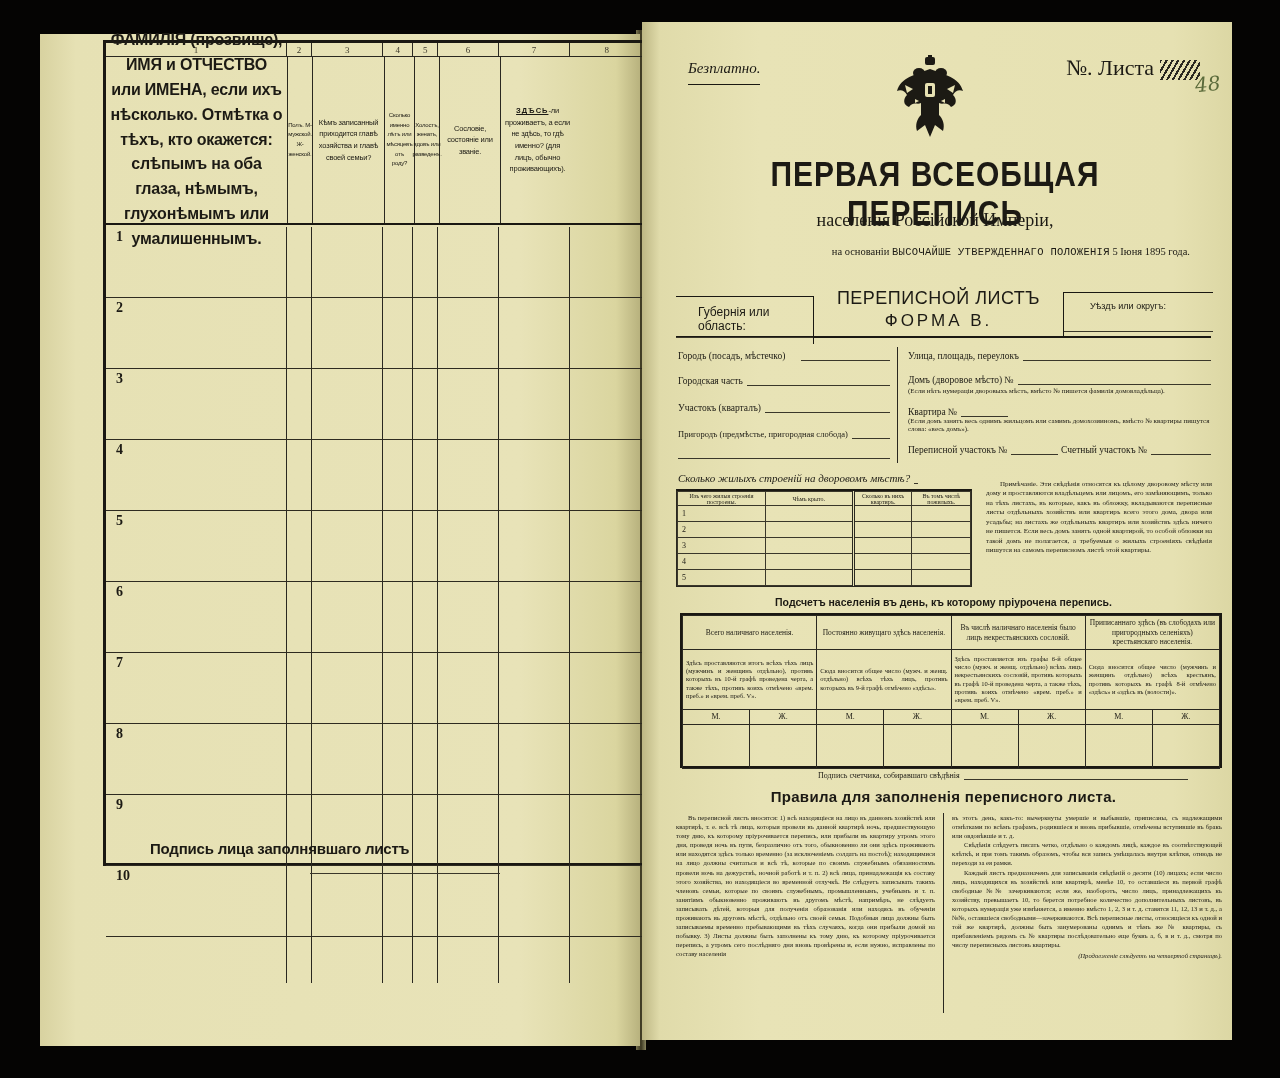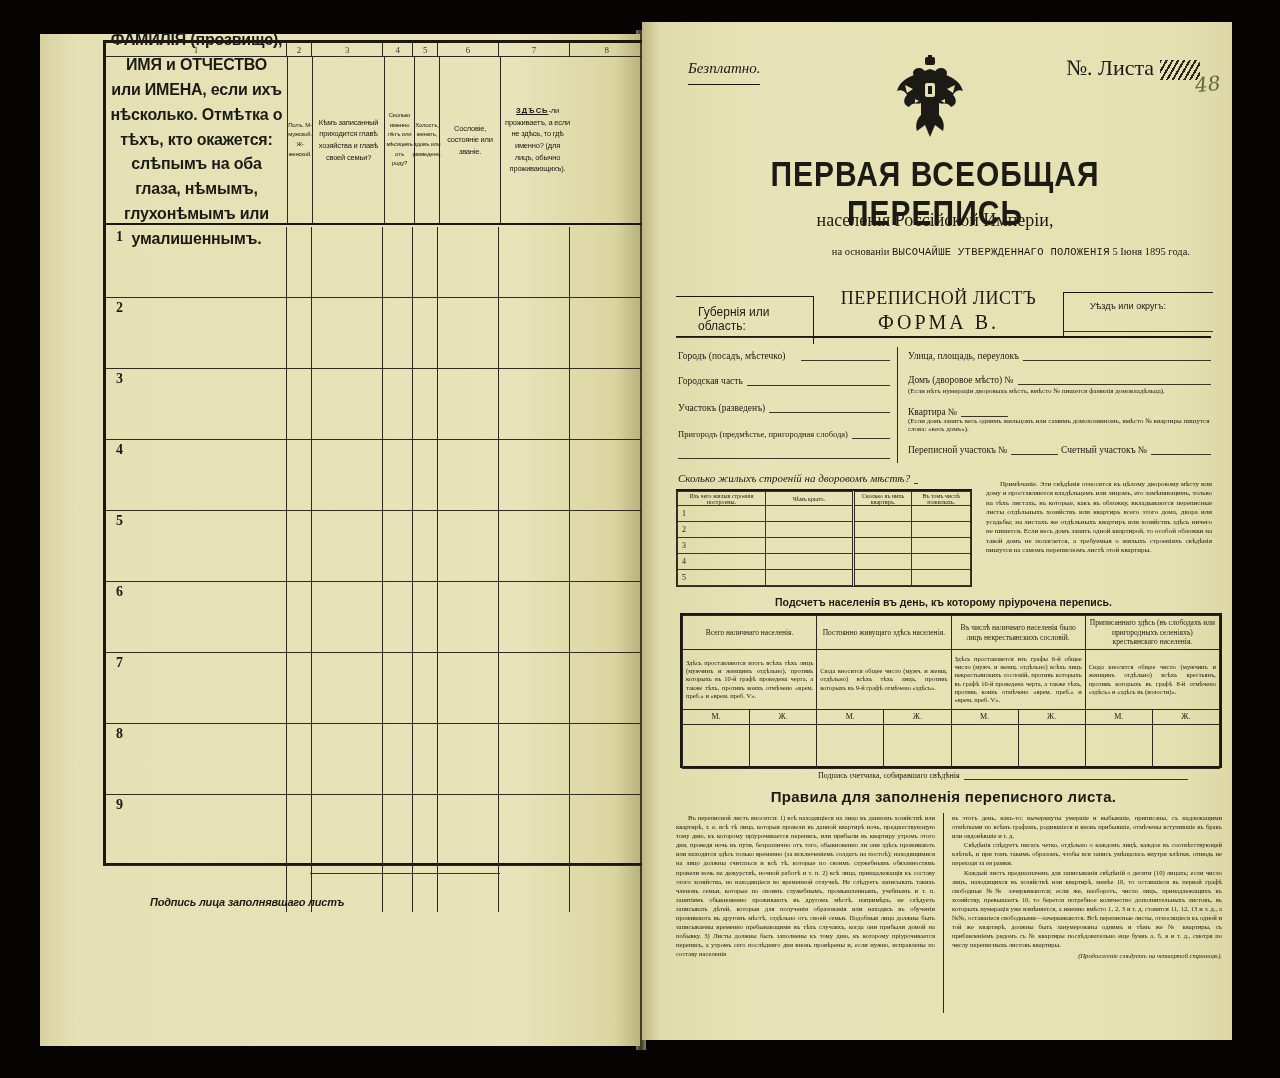--- a/index.html
+++ b/index.html
@@ -26,41 +26,41 @@
   .hdr .c2, .hdr .c4, .hdr .c5 { font-size: 6px; line-height: 1.6; font-weight: normal; }
   .hdr .c3, .hdr .c6, .hdr .c7, .hdr .c8 { font-size: 7.5px; font-weight: normal; }
   .u { text-decoration: underline; font-weight: bold; letter-spacing: 1px; }
 
   .rows { position: absolute; left: 0; top: 184px; width: 100%; }
   .lrow { position: relative; height: 71px; border-bottom: 1px solid #2e2b20; display: flex; }
   .lrow .col { align-items: flex-start; justify-content: flex-start; }
   .lrow .rn { font-family: "Liberation Serif", serif; font-weight: bold; font-size: 14px; padding: 2px 0 0 10px; }
   .lrow.tail { height: 46px; border-bottom: none; }
 
-  .lsign { position: absolute; left: 150px; top: 896px; font-size: 11px; font-weight: bold; letter-spacing: -0.2px; font-style: italic; }
+  .lsign { position: absolute; left: 150px; top: 840px; font-size: 15px; font-weight: bold; letter-spacing: -0.2px; }
   .lsign-line { position: absolute; left: 310px; top: 873px; width: 190px; border-bottom: 1px solid #3a372a; }
 
   
   .free { position: absolute; left: 688px; top: 60px; font-family: "Liberation Serif", serif; font-style: italic; font-size: 15px; border-bottom: 1px solid #1a1812; padding-bottom: 7px; }
   .eagle { position: absolute; left: 895px; top: 55px; width: 70px; height: 85px; }
   .sheetno { position: absolute; left: 1066px; top: 55px; font-family: "Liberation Serif", serif; font-size: 22px; }
   .sheetno .scribble { display: inline-block; width: 40px; height: 20px; background: repeating-linear-gradient(120deg, #2a2820 0 2px, transparent 2px 5px); vertical-align: middle; }
   .handnum { position: absolute; left: 1195px; top: 72px; font-family: "DejaVu Serif", serif; font-style: italic; font-size: 20px; color: #5a6a3a; transform: rotate(-6deg); }
 
   .title { position: absolute; left: 710px; top: 160px; width: 450px; text-align: center; font-family: "Liberation Sans Narrow", "Liberation Sans", sans-serif; font-weight: bold; font-size: 30px; letter-spacing: 1px; transform: scaleY(1.15); }
   .subtitle { position: absolute; left: 710px; top: 210px; width: 450px; text-align: center; font-family: "Liberation Serif", serif; font-size: 18px; }
   .basis { position: absolute; left: 680px; top: 246px; width: 510px; text-align: right; font-family: "Liberation Serif", serif; font-size: 10.5px; }
   .basis .caps { font-family: "Liberation Mono", monospace; font-size: 10.5px; letter-spacing: 0.3px; }
 
   .boxrow { position: absolute; left: 676px; top: 288px; width: 535px; height: 50px; border-bottom: 2px solid #1a1812; }
   .gbox { position: absolute; left: 0; top: 8px; width: 138px; height: 48px; border-top: 1.5px solid #1a1812; border-right: 1.5px solid #1a1812; font-size: 12px; padding: 8px 0 8px 22px; }
   .gbox::after { content: ""; position: absolute; left: 0; right: 0; bottom: 6px; border-bottom: 1px solid #3a372a; }
-  .formtitle { position: absolute; left: 140px; top: 0; width: 245px; text-align: center; font-family: Liberation Serif, serif; }
+  .formtitle { position: absolute; left: 140px; top: 0; width: 245px; text-align: center; font-family: Liberation Sans, sans-serif; }
   .formtitle .t1 { font-size: 18px; letter-spacing: 0.5px; }
-  .formtitle .t2 { font-size: 20px; letter-spacing: 3px; margin-top: 2px; }
+  .formtitle .t2 { font-size: 17px; letter-spacing: 3px; margin-top: 2px; }
   .ubox { position: absolute; left: 387px; top: 4px; width: 150px; height: 46px; border-top: 1.5px solid #1a1812; border-left: 1.5px solid #1a1812; font-size: 9px; padding: 8px 0 0 26px; }
   .ubox::after { content: ""; position: absolute; left: 0; right: 0; bottom: 6px; border-bottom: 1px solid #3a372a; }
 
   .addr { position: absolute; left: 676px; top: 345px; width: 535px; height: 125px; }
   .addr .vline { position: absolute; left: 221px; top: 2px; height: 116px; border-left: 1px solid #2a2820; }
   .field { position: absolute; font-family: "Liberation Serif", serif; font-size: 9.5px; white-space: nowrap; display: flex; align-items: flex-end; }
   .field .ln { flex: 1; border-bottom: 1px solid #3a372a; margin-left: 4px; height: 8px; }
   .note-sm { position: absolute; font-family: "Liberation Serif", serif; font-size: 7px; line-height: 1.2; }
 
   .struct-q { position: absolute; left: 678px; top: 472px; font-family: "Liberation Serif", serif; font-style: italic; font-size: 11px; display: flex; width: 240px; }
@@ -199,20 +199,30 @@
         <div class="col c2"></div>
         <div class="col c3"></div>
         <div class="col c4"></div>
         <div class="col c5"></div>
         <div class="col c6"></div>
         <div class="col c7"></div>
         <div class="col c8"></div>
       </div>
     <div class="lrow">
         <div class="col c1 rn">9</div>
+        <div class="col c2"></div>
+        <div class="col c3"></div>
+        <div class="col c4"></div>
+        <div class="col c5"></div>
+        <div class="col c6"></div>
+        <div class="col c7"></div>
+        <div class="col c8"></div>
+      </div>
+    <div class="lrow">
+        <div class="col c1 rn">10</div>
         <div class="col c2"></div>
         <div class="col c3"></div>
         <div class="col c4"></div>
         <div class="col c5"></div>
         <div class="col c6"></div>
         <div class="col c7"></div>
         <div class="col c8"></div>
       </div>
     <div class="lrow tail">
         <div class="col c1"></div>
@@ -281,21 +291,21 @@
   <div class="vline"></div>
   <div class="field" style="left:2px;top:6px;width:212px;gap:12px;">
       <span>Городъ (посадъ, мѣстечко)</span>
       <span class="ln"></span>
     </div>
   <div class="field" style="left:2px;top:31px;width:212px;">
       <span>Городская часть</span>
       <span class="ln"></span>
     </div>
   <div class="field" style="left:2px;top:58px;width:212px;">
-      <span>Участокъ (разведенъ)</span>
+      <span>Участокъ (кварталъ)</span>
       <span class="ln"></span>
     </div>
   <div class="field" style="left:2px;top:84px;width:212px;font-size:8.5px;">
       <span>Пригородъ (предмѣстье, пригородная слобода)</span>
       <span class="ln"></span>
     </div>
   <div class="field" style="left:2px;top:106px;width:212px;">
       <span class="ln" style="margin-left:0"></span>
     </div>
 

